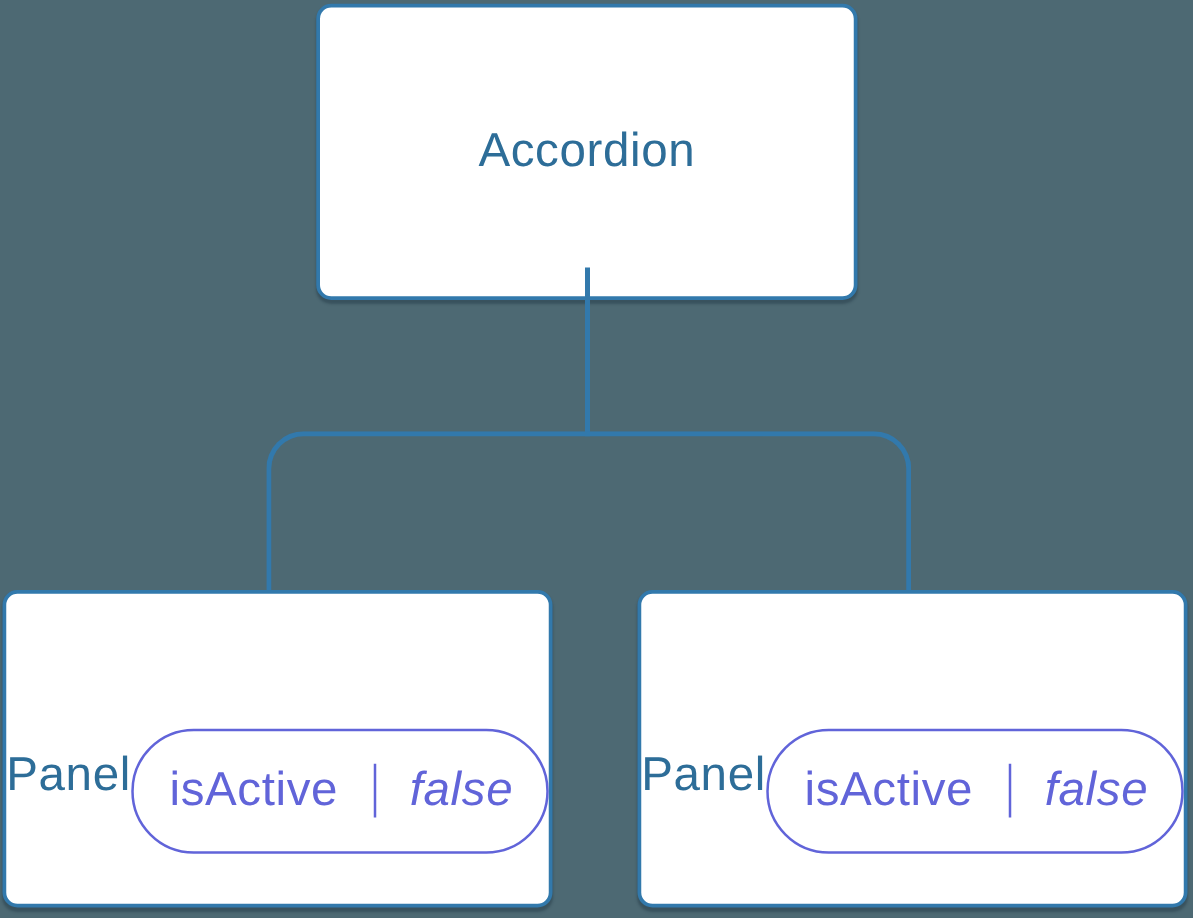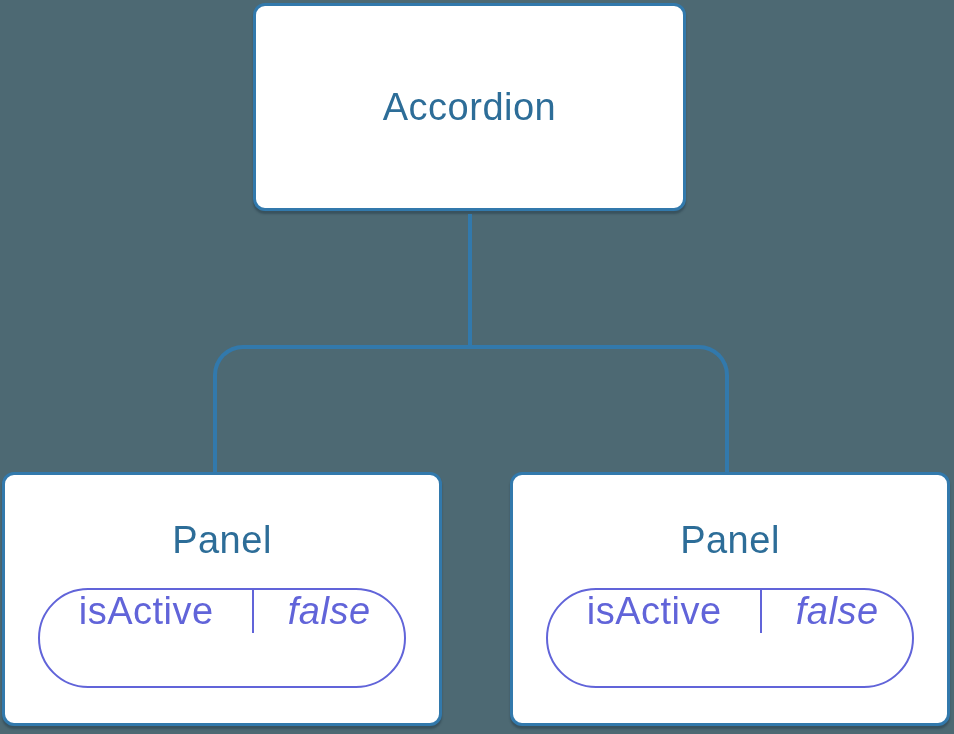--- a/index.html
+++ b/index.html
@@ -27,32 +27,32 @@
   
   .node {
     position: absolute;
     background: var(--node-bg);
     border: 3px solid var(--node-border);
     border-radius: 12px;
     box-shadow: 0 3px 2px rgba(20, 40, 55, 0.35);
   }
   .node-root {
     left: 253px; top: 3px;
-    width: 433px; height: 208px;
+    width: 433px; height: 237px;
     display: flex; align-items: center; justify-content: center;
   }
   .node-label {
     color: var(--node-text);
     font-size: 38px;
     letter-spacing: 0.5px;
   }
   .node-panel {
     top: 472px;
     width: 440px; height: 254px;
-    display: flex; flex-direction: column; align-items: center;
+    display: flex; flex-direction: row; align-items: center;
     padding-top: 42px;
   }
   .node-panel-left  { left: 2px; }
   .node-panel-right { left: 510px; }
   .panel-title {
     color: var(--node-text);
     font-size: 38px;
     line-height: 46px;
     letter-spacing: 0.5px;
   }
@@ -74,21 +74,21 @@
     border-radius: 30px 30px 0 0;
   }
 
   
   .pill {
     margin-top: 25px;
     width: 368px; height: 100px;
     border: 2px solid var(--state-accent);
     border-radius: 60px;
     display: flex;
-    align-items: flex-start;
+    align-items: center;
     background: var(--node-bg);
   }
   .pill-key, .pill-value {
     display: flex; align-items: center; justify-content: center;
     color: var(--state-accent);
     font-size: 38px;
     letter-spacing: 0.5px;
   }
   .pill-key {
     flex: 1.42;

